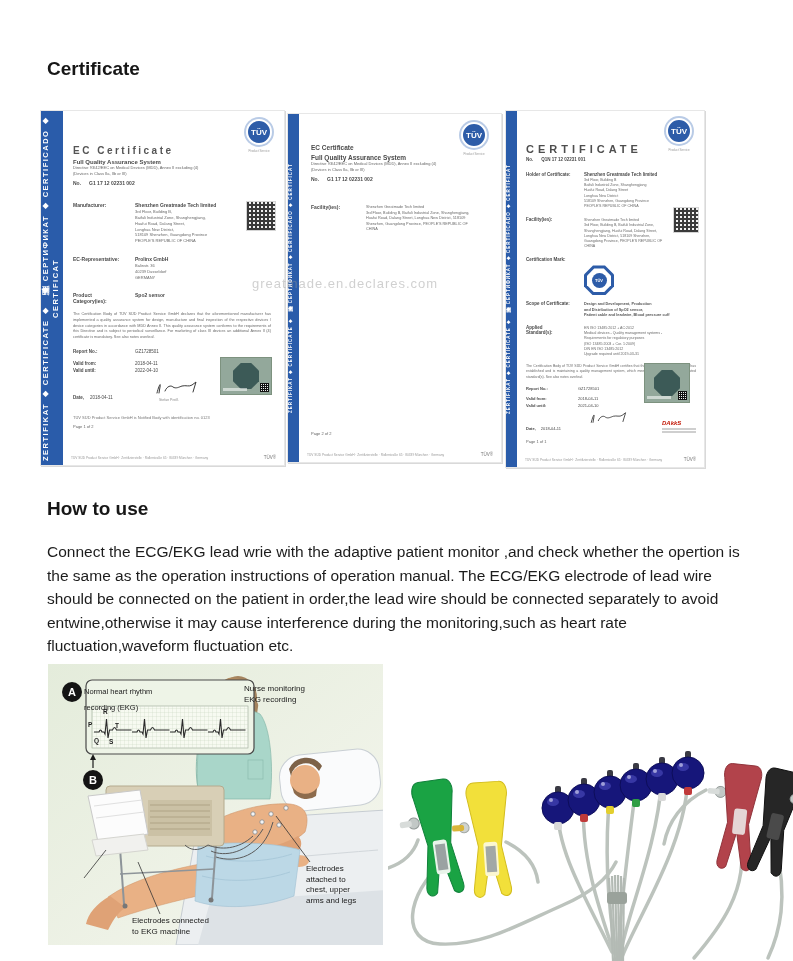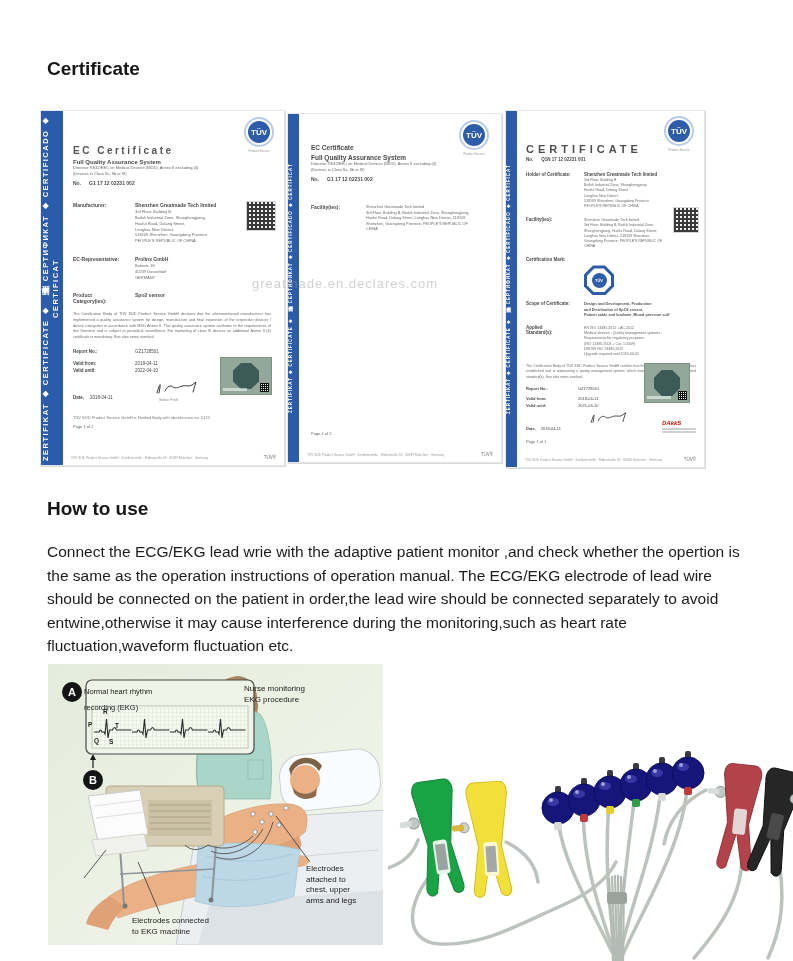--- a/index.html
+++ b/index.html
@@ -397,21 +397,21 @@
     <div class="badge" style="left:14px; top:18px;">A</div>
     <div class="badge" style="left:35px; top:106px;">B</div>
     <div class="il-caption" style="left:36px; top:20px; font-size:7.5px; line-height:16px;">Normal heart rhythm
 recording (EKG)</div>
     <span class="wave-l" style="left:40px; top:57px;">P</span>
     <span class="wave-l" style="left:46px; top:73px;">Q</span>
     <span class="wave-l" style="left:55px; top:44px;">R</span>
     <span class="wave-l" style="left:61px; top:74px;">S</span>
     <span class="wave-l" style="left:67px; top:58px;">T</span>
     <div class="il-caption" style="left:196px; top:20px;">Nurse monitoring
-EKG procedure</div>
+EKG recording</div>
     <div class="il-caption" style="left:84px; top:252px;">Electrodes connected
 to EKG machine</div>
     <div class="il-caption" style="left:258px; top:200px;">Electrodes
 attached to
 chest, upper
 arms and legs</div>
   </div>
 
   <div id="photo">
     <svg width="405" height="271" viewBox="0 0 405 271">

